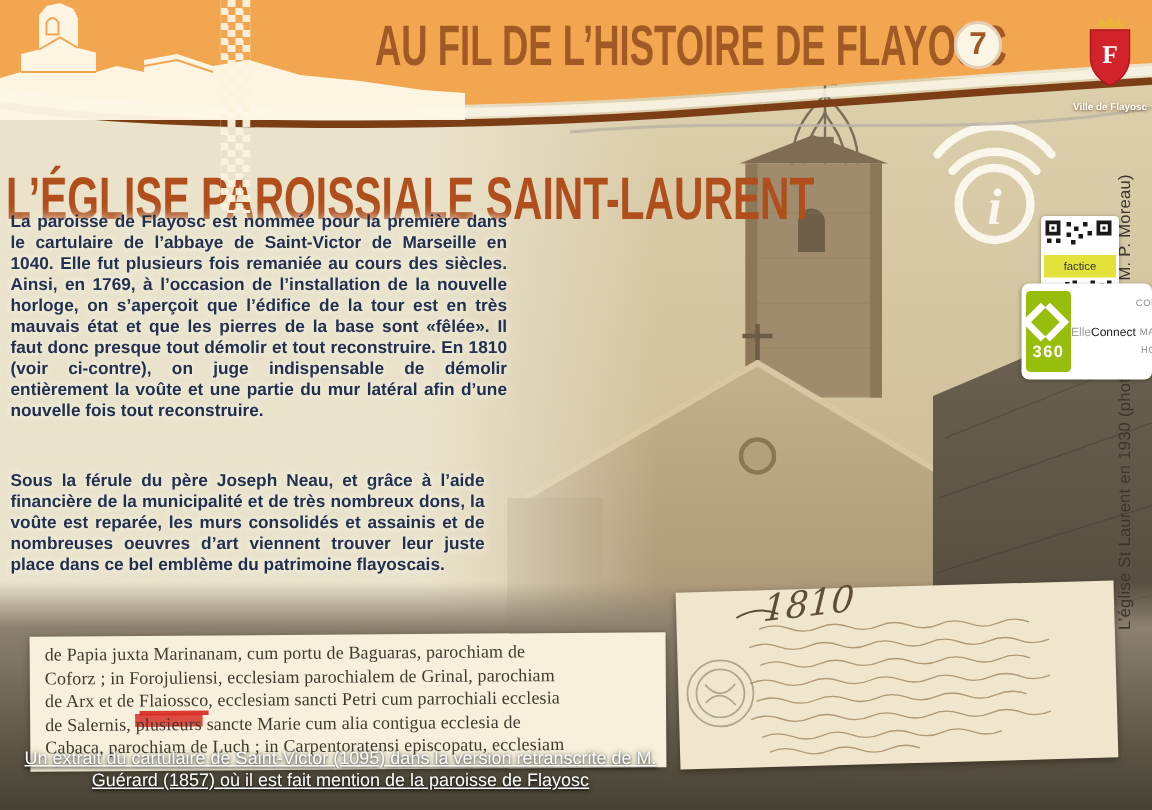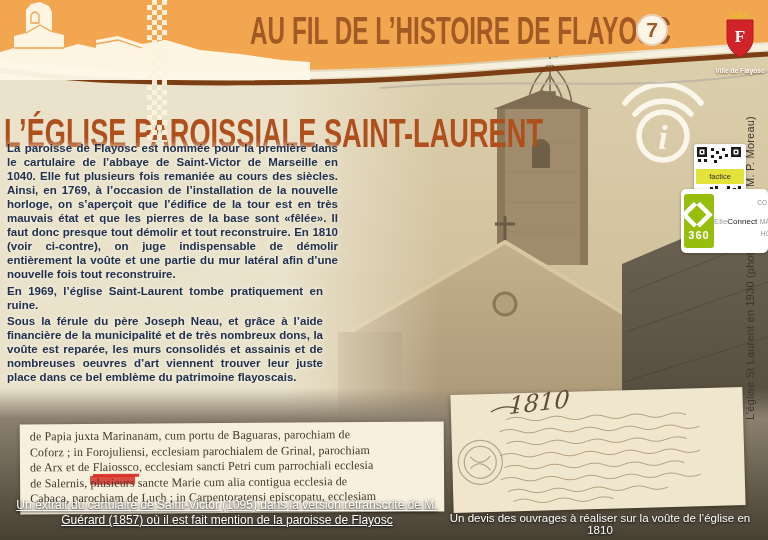--- a/index.html
+++ b/index.html
@@ -175,21 +175,20 @@
     <svg width="34" height="52" viewBox="0 0 34 52">
       <path d="M8,8 L11,2 L14,6 L17,1 L20,6 L23,2 L26,8 Z" fill="#E9B63C"></path>
       <path d="M4,10 H30 V28 C30,38 23,44 17,47 C11,44 4,38 4,28 Z" fill="var(--shield_red,#D2232A)" stroke="#B01820" stroke-width="1"></path>
     </svg>
     <span class="logo-letter">F</span>
     <div class="logo-caption">Ville de Flayosc</div>
   </div>
 
   <h1 class="m-title">L’ÉGLISE PAROISSIALE SAINT-LAURENT</h1>
   <p class="para p1">La paroisse de Flayosc est nommée pour la première dans le cartulaire de l’abbaye de Saint-Victor de Marseille en 1040. Elle fut plusieurs fois remaniée au cours des siècles. Ainsi, en 1769, à l’occasion de l’installation de la nouvelle horloge, on s’aperçoit que l’édifice de la tour est en très mauvais état et que les pierres de la base sont «fêlée». Il faut donc presque tout démolir et tout reconstruire. En 1810 (voir ci-contre), on juge indispensable de démolir entièrement la voûte et une partie du mur latéral afin d’une nouvelle fois tout reconstruire.</p>
-  <p class="para p2">En 1969, l’église Saint-Laurent tombe pratiquement en ruine.</p>
   <p class="para p3">Sous la férule du père Joseph Neau, et grâce à l’aide financière de la municipalité et de très nombreux dons, la voûte est reparée, les murs consolidés et assainis et de nombreuses oeuvres d’art viennent trouver leur juste place dans ce bel emblème du patrimoine flayoscais.</p>
 
   <svg class="info-icon" viewBox="0 0 92 96">
     <g stroke="#FDF9EF" stroke-width="5.5" fill="none" stroke-linecap="round">
       <circle cx="48" cy="60" r="24"></circle>
       <path d="M20,38 A37,37 0 0 1 76,38"></path>
       <path d="M10,27 A48,48 0 0 1 86,27"></path>
     </g>
     <text x="48" y="73" text-anchor="middle" font-family="Liberation Serif,serif" font-style="italic" font-weight="bold" font-size="34" fill="#FDF9EF">i</text>
   </svg>
@@ -302,15 +301,14 @@
       </g>
       <g stroke="#8A7A5F" stroke-width="1.2" fill="none" opacity=".6">
         <circle cx="28" cy="68" r="22"></circle>
           <circle cx="28" cy="68" r="16"></circle>
         <path d="M18,62 q10,12 20,0 M18,74 q10,-10 20,2"></path>
       </g>
       <path d="M40,18 q14,-8 28,-2" stroke="#5E4E38" stroke-width="1.3" fill="none"></path>
     </svg>
     <span class="devis-date">1810</span>
   </div>
-  <div class="caption cap2">Un devis des ouvrages à réaliser sur la voûte de l’église en 1810</div>
 
 </div>
 
 </body></html>

